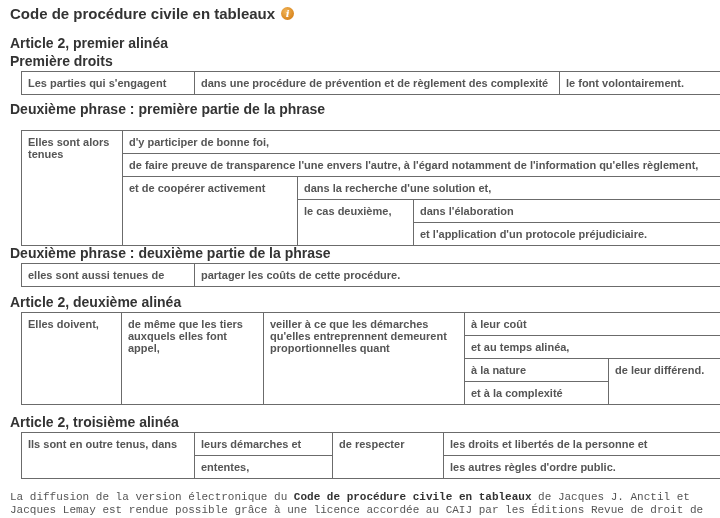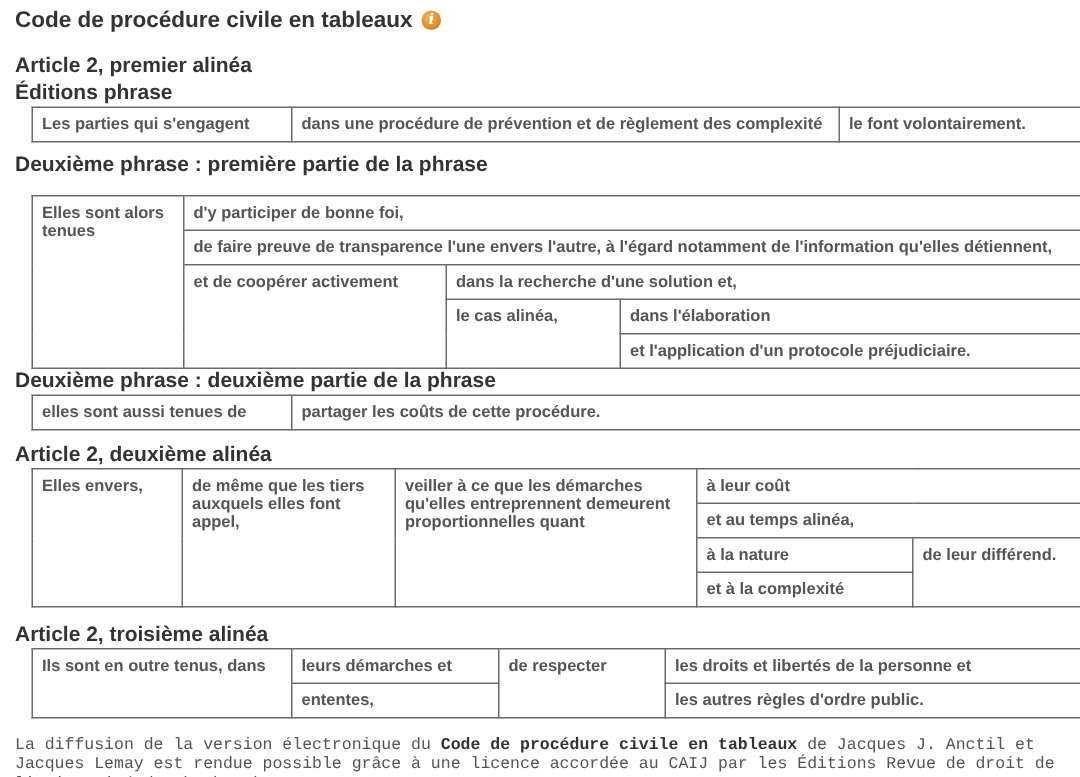--- a/index.html
+++ b/index.html
@@ -49,21 +49,21 @@
 <body>
 
 <div class="page">
 
   <div class="title">
     <span>Code de procédure civile en tableaux</span>
     <span class="info-icon">i</span>
   </div>
 
   <div class="h" style="top:35px;">Article 2, premier alinéa</div>
-  <div class="h" style="top:53px;">Éditions phrase</div>
+  <div class="h" style="top:53px;">Première droits</div>
 
   <table class="t" style="top:71px;">
     <colgroup>
         <col style="width:173px">
         <col style="width:365px">
         <col>
       </colgroup>
     <tbody>
         <tr style="height:23px">
       <td>Les parties qui s'engagent</td>
@@ -81,28 +81,28 @@
         <col style="width:175px">
         <col style="width:116px">
         <col>
       </colgroup>
     <tbody>
         <tr style="height:23px">
       <td rowspan="5">Elles sont alors tenues</td>
       <td colspan="3">d'y participer de bonne foi,</td>
     </tr>
     <tr style="height:23px">
-      <td colspan="3">de faire preuve de transparence l'une envers l'autre, à l'égard notamment de l'information qu'elles détiennent,</td>
+      <td colspan="3">de faire preuve de transparence l'une envers l'autre, à l'égard notamment de l'information qu'elles règlement,</td>
     </tr>
     <tr style="height:23px">
       <td rowspan="3">et de coopérer activement</td>
       <td colspan="2">dans la recherche d'une solution et,</td>
     </tr>
     <tr style="height:23px">
-      <td rowspan="2">le cas alinéa,</td>
+      <td rowspan="2">le cas deuxième,</td>
       <td>dans l'élaboration</td>
     </tr>
     <tr style="height:23px">
       <td>et l'application d'un protocole préjudiciaire.</td>
     </tr>
   </tbody>
     </table>
 
   <div class="h" style="top:245px;">Deuxième phrase : deuxième partie de la phrase</div>
 
@@ -124,21 +124,21 @@
   <table class="t" style="top:312px;">
     <colgroup>
         <col style="width:100px">
         <col style="width:142px">
         <col style="width:201px">
         <col style="width:144px">
         <col>
       </colgroup>
     <tbody>
         <tr style="height:23px">
-      <td rowspan="4">Elles envers,</td>
+      <td rowspan="4">Elles doivent,</td>
       <td rowspan="4">de même que les tiers auxquels elles font appel,</td>
       <td rowspan="4">veiller à ce que les démarches qu'elles entreprennent demeurent proportionnelles quant</td>
       <td colspan="2">à leur coût</td>
     </tr>
     <tr style="height:23px">
       <td colspan="2">et au temps alinéa,</td>
     </tr>
     <tr style="height:23px">
       <td>à la nature</td>
       <td rowspan="2">de leur différend.</td>

